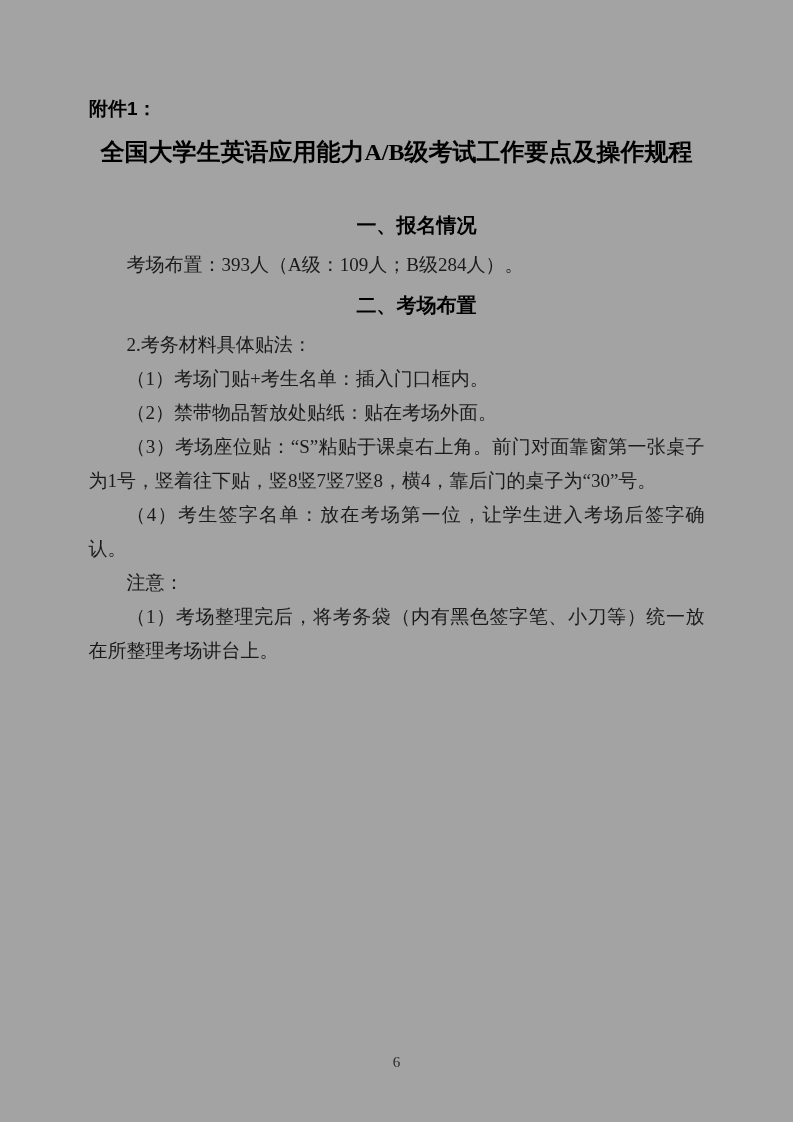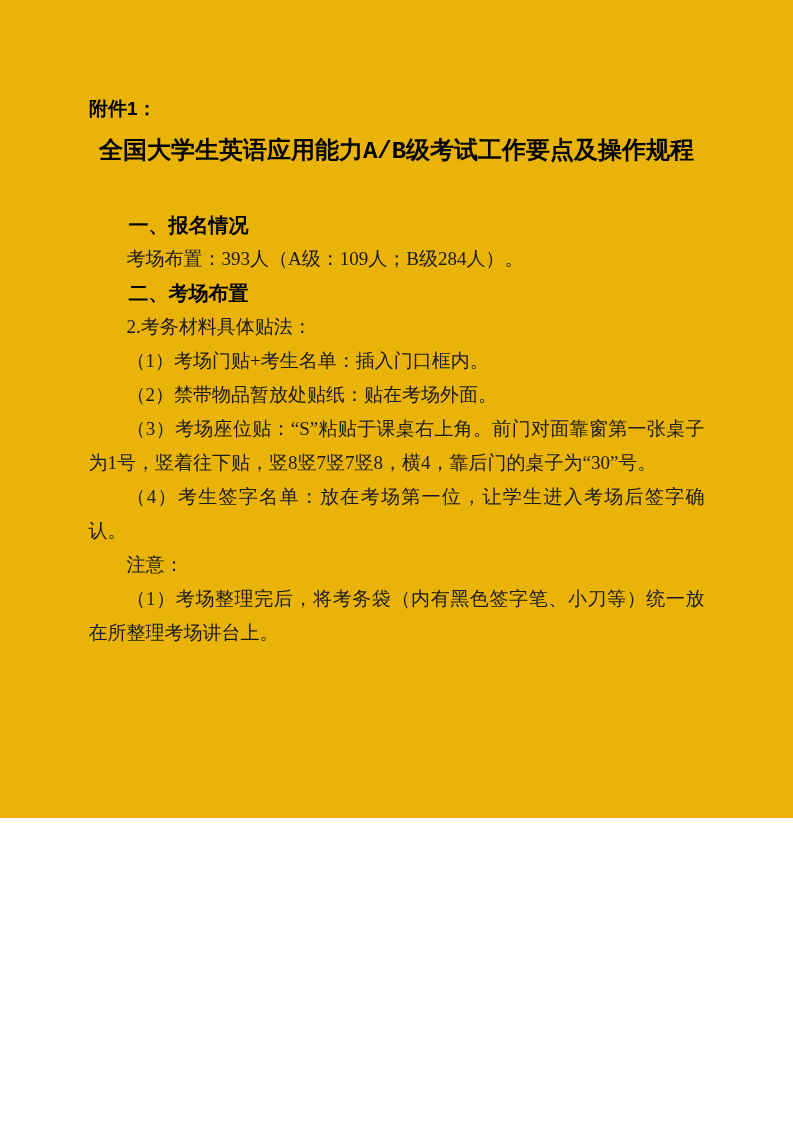--- a/index.html
+++ b/index.html
@@ -6,56 +6,57 @@
   body {
     width: 793px;
     height: 1122px;
     background: #ffffff;
     font-family: "Liberation Serif", "DejaVu Serif", serif;
     color: #161616;
   }
   .page {
     position: relative;
     width: 793px;
-    height: 818px;
-    background: #eab308;
+    height: 1122px;
+    background: #a3a3a3;
     overflow: hidden;
   }
   .attachment {
     margin: 0;
     padding: 96px 0 0 89px;
     font-family: "Liberation Sans", "DejaVu Sans", sans-serif;
     font-weight: 700;
     font-size: 19px;
     line-height: 26px;
     color: #000000;
   }
   .doc-title {
     margin: 12px 0 0 0;
     padding: 0 36px;
     text-align: center;
-    font-family: Liberation Mono, monospace;
+    font-family: Liberation Serif, serif;
     font-weight: 700;
     font-size: 24px;
     line-height: 36px;
     letter-spacing: 0px;
     color: #000000;
   }
   .doc-body {
     width: 616px;
     margin: 38px auto 0 auto;
   }
   .heading {
-    margin: 0;
+    margin: 6px;
     font-family: "Liberation Sans", "DejaVu Sans", sans-serif;
     font-weight: 700;
     font-size: 20px;
     line-height: 34px;
     text-indent: 2em;
     color: #000000;
+    text-align: center;
   }
   .para {
     margin: 0;
     font-size: 19px;
     line-height: 34px;
     text-indent: 2em;
     text-align: justify;
     color: #1a1a1a;
   }
   .page-number {

